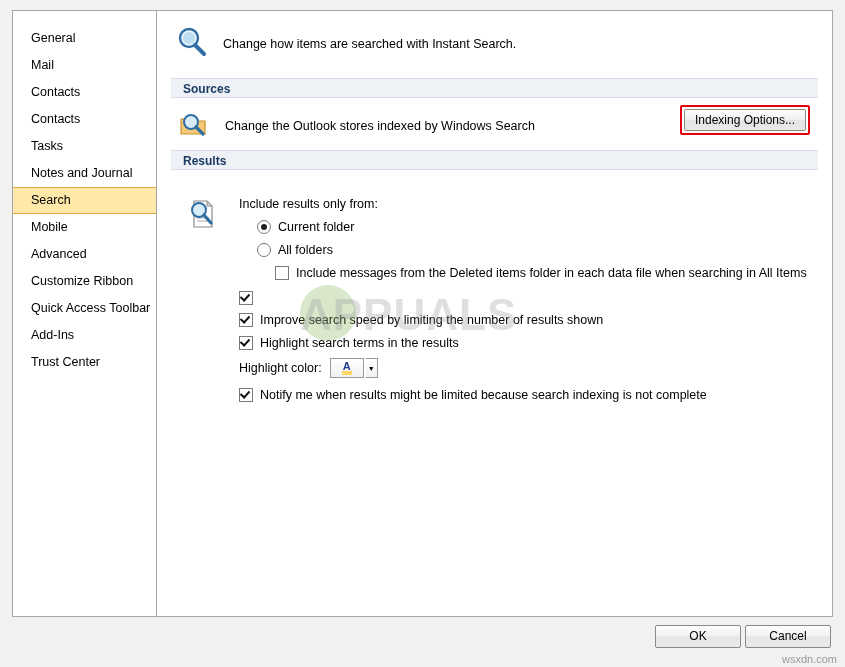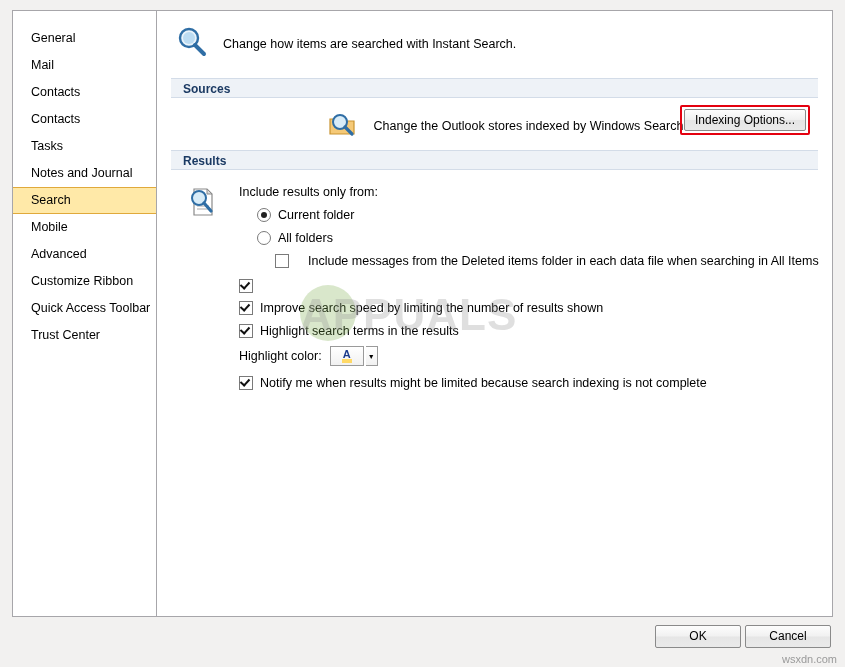--- a/index.html
+++ b/index.html
@@ -86,21 +86,20 @@
     color: #1b3a63;
     box-sizing: border-box;
   }
   .sources-row {
     display: flex;
     align-items: center;
     padding: 10px 0 0 22px;
     position: relative;
     height: 46px;
     box-sizing: border-box;
-    justify-content: center;
   }
   .sources-label {
     margin-left: 16px;
     font-size: 12.5px;
   }
   .indexing-btn {
     position: absolute;
     right: 26px;
     top: 11px;
     width: 122px;
@@ -121,20 +120,21 @@
     height: 30px;
     border: 2px solid #e4000f;
     border-radius: 2px;
     box-sizing: border-box;
     pointer-events: none;
   }
   
   .results-body {
     position: relative;
     padding: 14px 0 0 26px;
+    margin-top: 12px;
   }
   .results-icon {
     position: absolute;
     left: 30px;
     top: 16px;
   }
   .results-content {
     margin-left: 56px;
   }
   .line {
@@ -180,21 +180,21 @@
     position: absolute;
     left: 2px;
     top: 0px;
     width: 4px;
     height: 7px;
     border: solid #111;
     border-width: 0 2px 2px 0;
     transform: rotate(42deg);
   }
   .indent1 { margin-left: 18px; }
-  .indent2 { margin-left: 36px; gap: 12px; }
+  .indent2 { margin-left: 36px; }
   .hl-row {
     display: flex;
     align-items: center;
     margin: 4px 0 9px 0;
     font-size: 12.5px;
   }
   .color-btn {
     margin-left: 8px;
     width: 34px;
     height: 20px;
@@ -282,20 +282,21 @@
     <div class="side-item">Mail</div>
     <div class="side-item">Contacts</div>
     <div class="side-item">Contacts</div>
     <div class="side-item">Tasks</div>
     <div class="side-item">Notes and Journal</div>
     <div class="side-item selected">Search</div>
     <div class="side-item">Mobile</div>
     <div class="side-item">Advanced</div>
     <div class="side-item">Customize Ribbon</div>
     <div class="side-item">Quick Access Toolbar</div>
+    <div class="side-item">Add-Ins</div>
     <div class="side-item">Trust Center</div>
   </div>
 
   <div class="main">
 
     <div class="header">
       <span>
         <svg width="34" height="34" viewBox="0 0 34 34">
           <circle cx="14" cy="13" r="9" fill="#eaf4fb" stroke="#2f6ea5" stroke-width="2.4"></circle>
           <circle cx="14" cy="13" r="6" fill="#bcdcf2" stroke="none"></circle>

